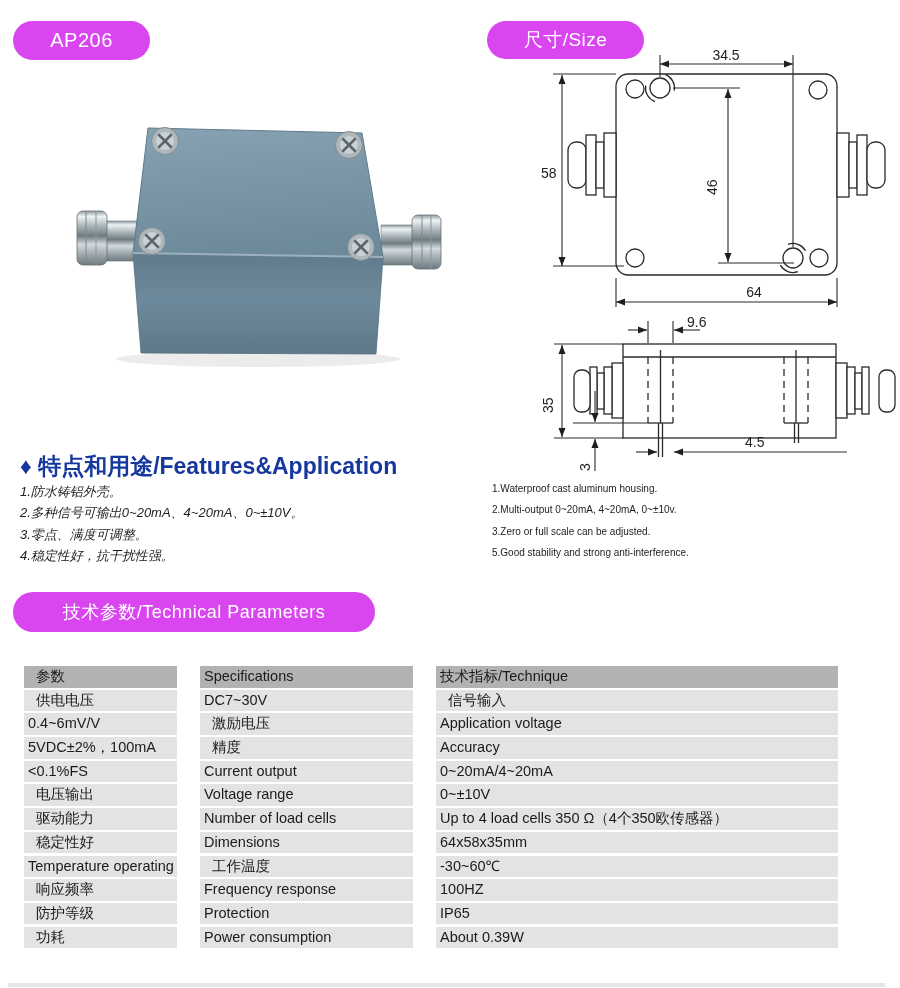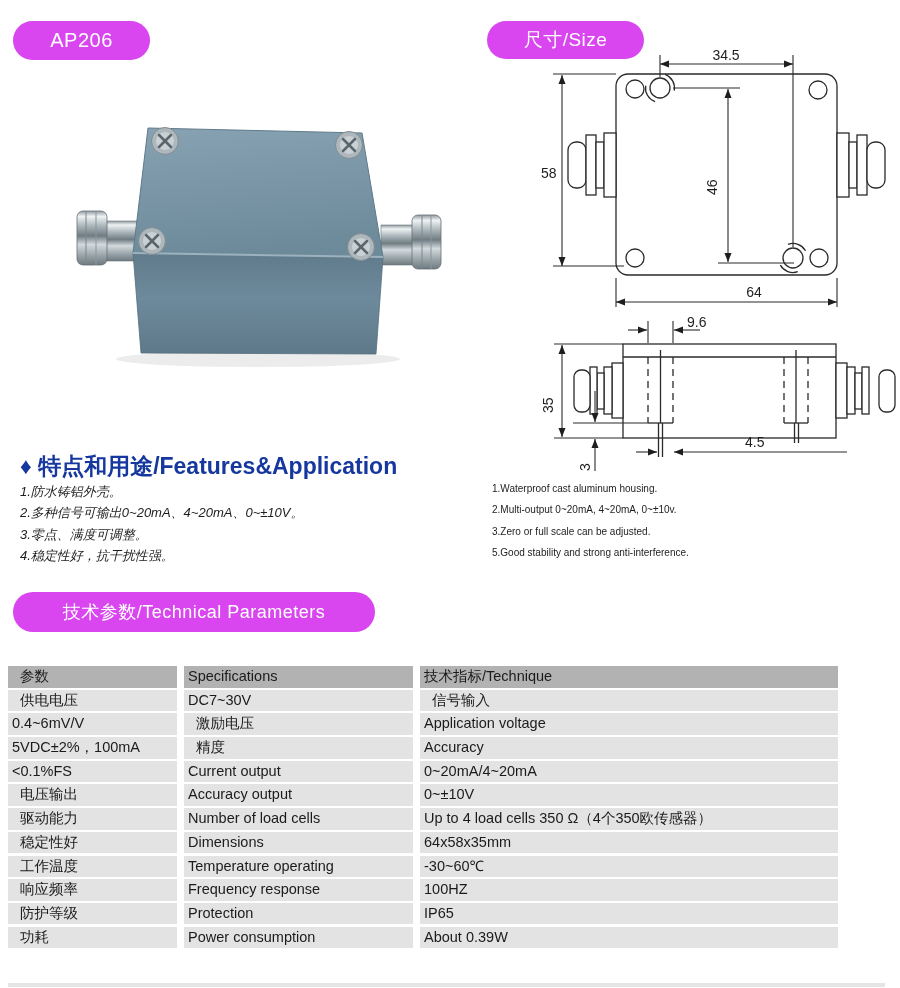--- a/index.html
+++ b/index.html
@@ -12,21 +12,21 @@
   .pill-tech{left:13px;top:592px;width:362px;height:40px;border-radius:20px;font-size:18px;}
   .photo{position:absolute;left:75px;top:105px;}
   .drawing{position:absolute;left:540px;top:45px;}
   .drawing text{font-family:"Liberation Sans", sans-serif;font-size:14px;fill:#1e1e1e;}
   .features-title{position:absolute;left:20px;top:451px;font-size:23px;font-weight:bold;color:#16389e;}
   .cn-list{position:absolute;left:20px;top:481px;font-size:13px;line-height:21.4px;color:#1d1d1d;font-style:italic;}
   .en-list{position:absolute;left:492px;top:478px;font-size:10px;line-height:21.3px;color:#1d1d1d;}
   .spec-table{position:absolute;left:8px;top:666px;display:grid;
               grid-template-columns:169px 229px 418px;column-gap:7px;
               grid-auto-rows:21.5px;row-gap:2.2px;font-size:14.5px;color:#1b1b1b;}
-  .cell{background:#e3e3e3;line-height:21.5px;padding-left:4px;white-space:nowrap;overflow:hidden;}
+  .cell{background:#e3e3e3;line-height:21.5px;padding-left:4px;white-space:nowrap;overflow:hidden;margin-left:16px;}
   .cell.c1{padding-left:12px;}
   .cell.th{background:#b2b2b2;}
   .bottom-strip{position:absolute;left:8px;top:983px;width:877px;height:4px;background:#e5e5e5;}
 </style>
 </head>
 <body>
 
 <div class="canvas">
 
   <div class="pill pill-model">AP206</div>
@@ -234,33 +234,33 @@
     <div class="cell c3">5VDC±2%，100mA</div>
 
     <div class="cell c1">精度</div>
     <div class="cell c2">Accuracy</div>
     <div class="cell c3">&lt;0.1%FS</div>
 
     <div class="cell c2">Current output</div>
     <div class="cell c3">0~20mA/4~20mA</div>
 
     <div class="cell c1">电压输出</div>
-    <div class="cell c2">Accuracy output</div>
+    <div class="cell c2">Voltage range</div>
     <div class="cell c3">0~±10V</div>
 
     <div class="cell c1">驱动能力</div>
     <div class="cell c2">Number of load cells</div>
     <div class="cell c3">Up to 4 load cells 350 Ω（4个350欧传感器）</div>
 
     <div class="cell c1">稳定性好</div>
     <div class="cell c2">Dimensions</div>
     <div class="cell c3">64x58x35mm</div>
 
+    <div class="cell c2">Temperature operating</div>
     <div class="cell c1">工作温度</div>
-    <div class="cell c2">Temperature operating</div>
     <div class="cell c3">-30~60℃</div>
 
     <div class="cell c1">响应频率</div>
     <div class="cell c2">Frequency response</div>
     <div class="cell c3">100HZ</div>
 
     <div class="cell c1">防护等级</div>
     <div class="cell c2">Protection</div>
     <div class="cell c3">IP65</div>
 

